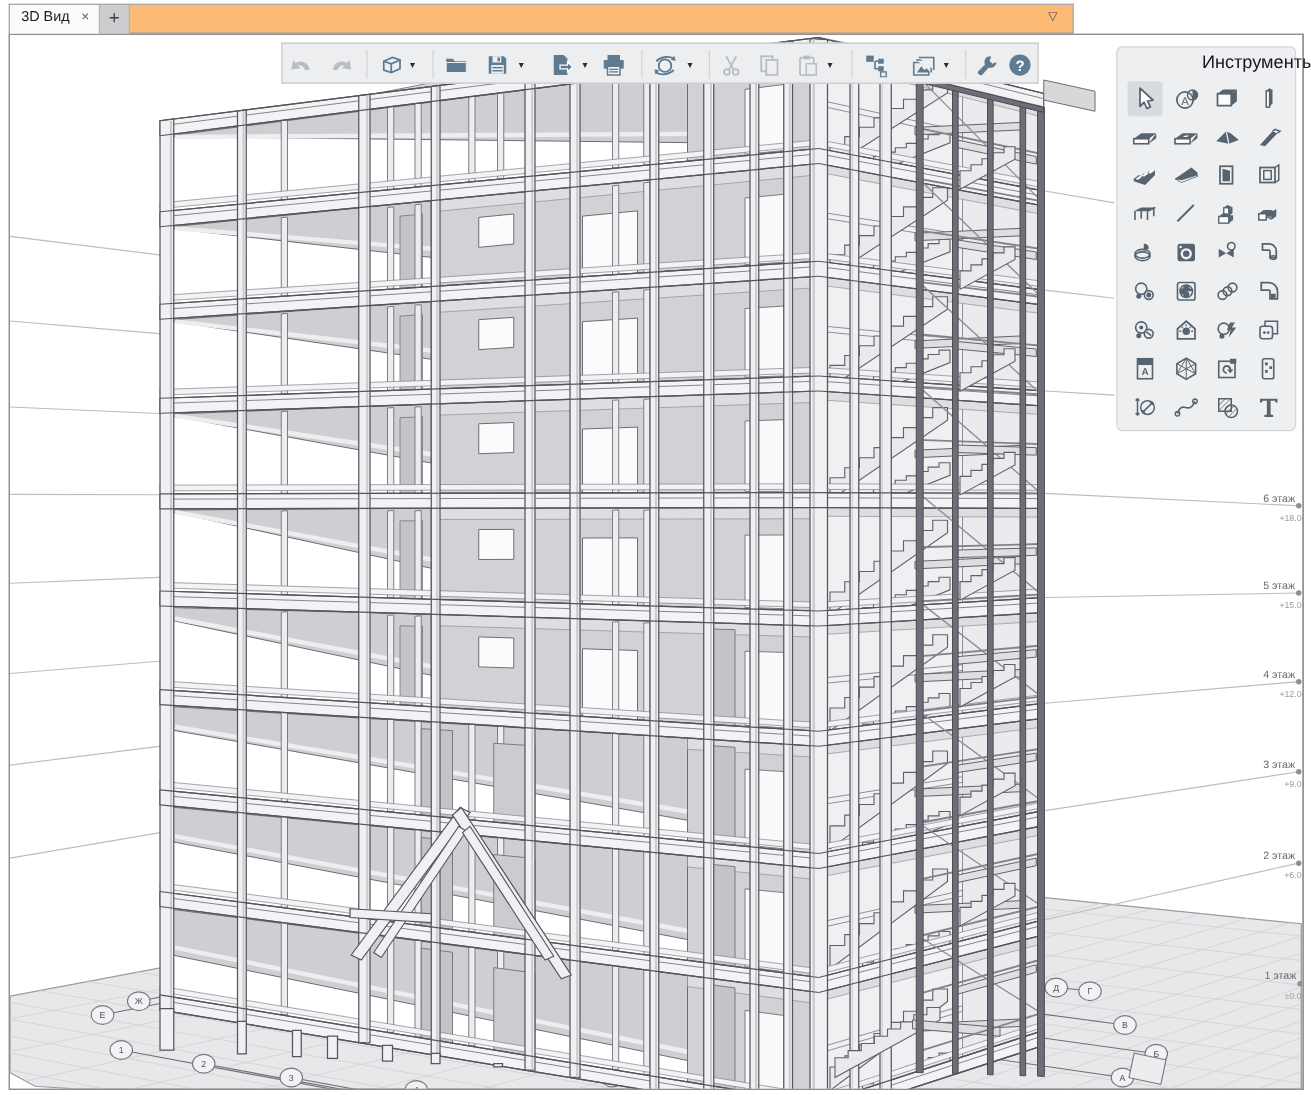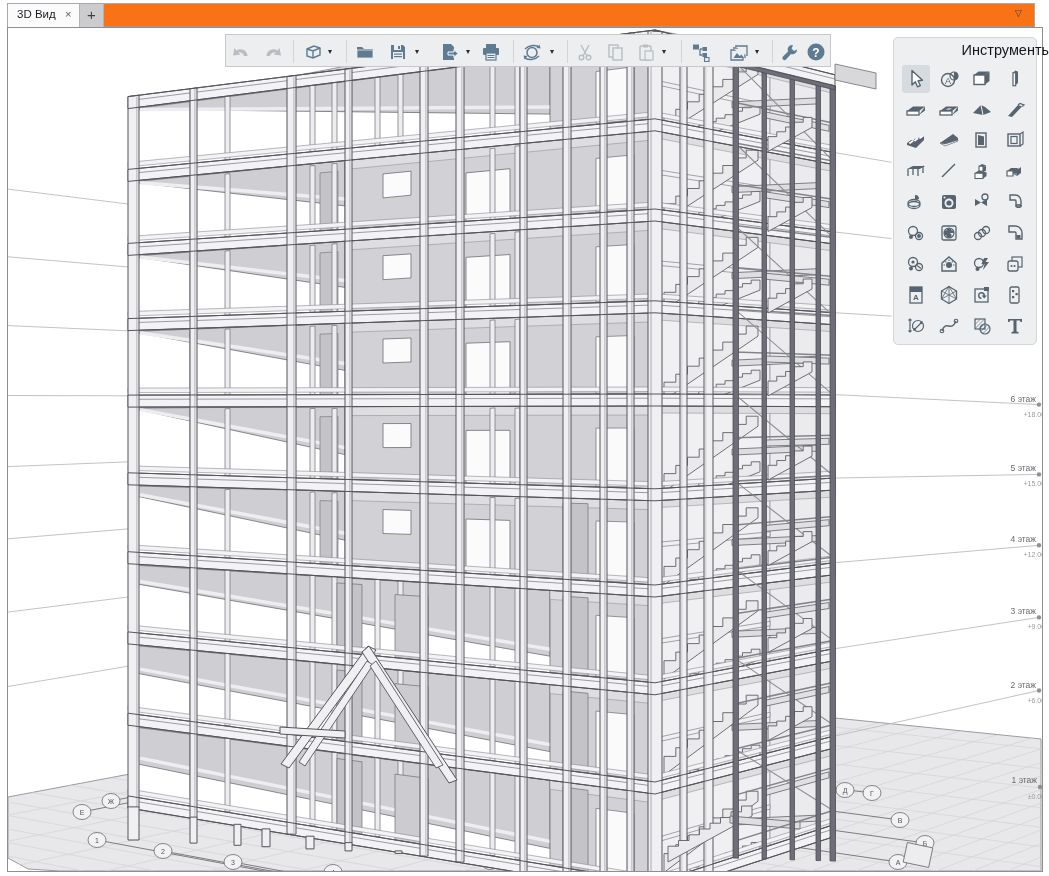--- a/index.html
+++ b/index.html
@@ -547,21 +547,21 @@
 <polygon points="733.0,61.4 738.5,62.8 738.5,858.2 733.0,858.0" fill="#6e6e78" stroke="#4c4c55" stroke-width="0.8"></polygon>
 <polygon points="762.0,68.4 766.5,69.5 766.5,859.0 762.0,858.9" fill="#6e6e78" stroke="#4c4c55" stroke-width="0.8"></polygon>
 <polygon points="790.0,75.1 794.5,76.2 794.5,859.8 790.0,859.7" fill="#6e6e78" stroke="#4c4c55" stroke-width="0.8"></polygon>
 <polygon points="816.0,81.3 820.5,82.4 820.5,860.6 816.0,860.5" fill="#6e6e78" stroke="#4c4c55" stroke-width="0.8"></polygon>
 <polygon points="830.0,84.7 835.5,86.0 835.5,861.1 830.0,860.9" fill="#6e6e78" stroke="#4c4c55" stroke-width="0.8"></polygon>
 <polygon points="733.0,61.4 835.0,85.9 835.0,89.9 733.0,65.4" fill="#6e6e78" stroke="#4c4c55" stroke-width="0.8"></polygon>
 </g>
 <rect x="7.5" y="27.5" width="1035" height="844" fill="none" stroke="#8e8e92" stroke-width="1"></rect>
 </svg>
 
-<div class="abs" style="left:7px;top:3px;width:1028px;height:24px;background:#f97316;border:1px solid #a9a9ad;border-bottom:1px solid #9a9a9e;box-sizing:border-box">
+<div class="abs" style="left:7px;top:3px;width:852px;height:24px;background:#fdba74;border:1px solid #a9a9ad;border-bottom:1px solid #9a9a9e;box-sizing:border-box">
   <div class="abs" style="left:0px;top:0px;width:72px;height:23px;background:#fbfbfc;border-right:1px solid #b3b3b7;box-sizing:border-box">
     <span style="position:absolute;left:9px;top:4px;font-size:11.5px;color:#1c1c22">3D Вид</span>
     <span style="position:absolute;left:57px;top:4px;font-size:11px;color:#5a5a60">×</span>
   </div>
   <div class="abs" style="left:72px;top:0px;width:24px;height:23px;background:#cccccf;border-right:1px solid #b3b3b7;box-sizing:border-box">
     <span style="position:absolute;left:7px;top:2px;font-size:15px;color:#3f3f45">+</span>
   </div>
   <span style="position:absolute;right:12px;top:3px;font-size:9.5px;color:#4a4a50">▽</span>
 </div>
 

